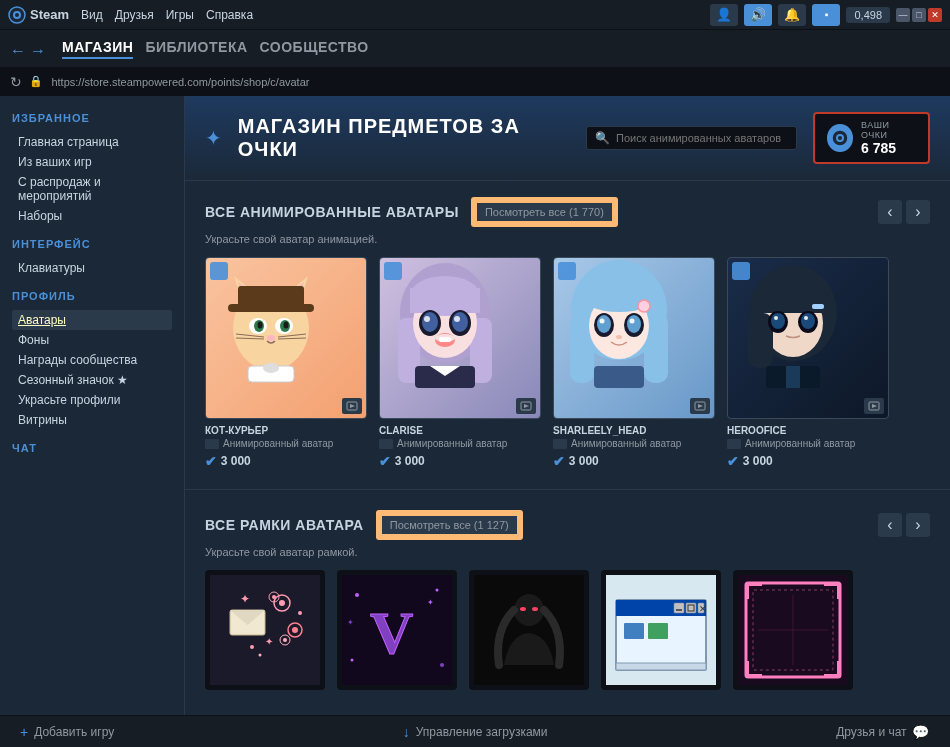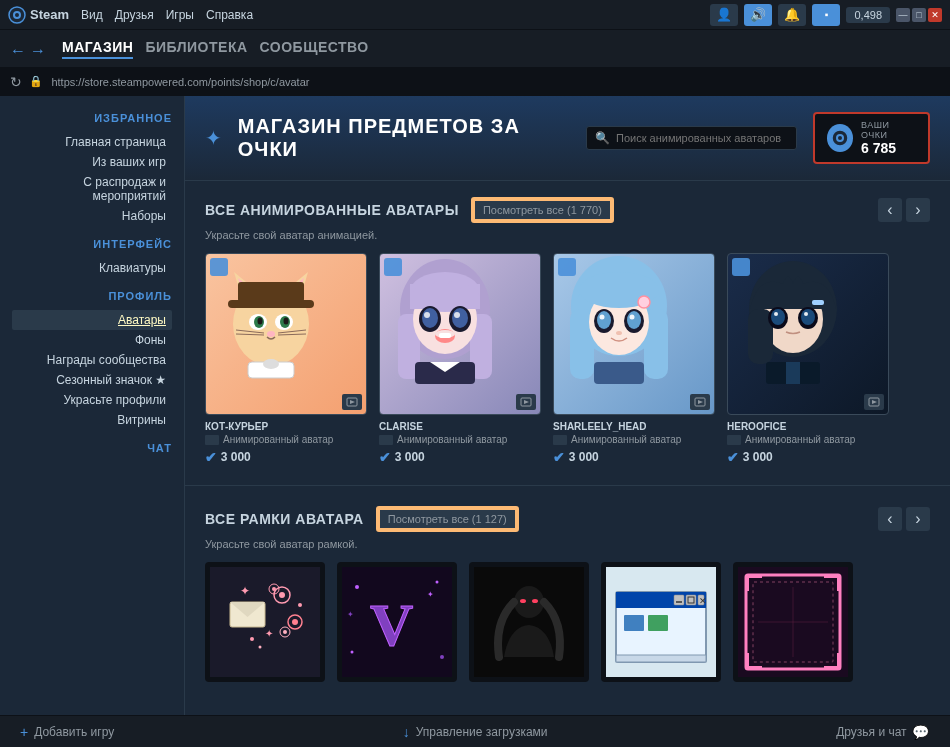--- a/index.html
+++ b/index.html
@@ -166,21 +166,20 @@
     }
 
     
     .sidebar {
       width: 185px;
       background: #1b2838;
       padding: 16px 12px;
       flex-shrink: 0;
       overflow-y: auto;
       border-right: 1px solid #2a3a4a;
-      text-align: right;
     }
     .sidebar-section-title {
       color: #4a90d9;
       font-size: 11px;
       font-weight: bold;
       letter-spacing: 1px;
       text-transform: uppercase;
       margin-bottom: 8px;
       margin-top: 12px;
     }
@@ -295,21 +294,21 @@
     }
     .section-title {
       color: #c6d4df;
       font-size: 14px;
       font-weight: bold;
       text-transform: uppercase;
       letter-spacing: 0.5px;
     }
     .section-view-all {
       background: #2a3a4a;
-      border: 4px solid #fdba74;
+      border: 6px solid #fdba74;
       border-radius: 3px;
       padding: 3px 8px;
       color: #8f98a0;
       font-size: 11px;
       cursor: pointer;
     }
     .section-nav {
       display: flex;
       gap: 4px;
       margin-left: auto;

